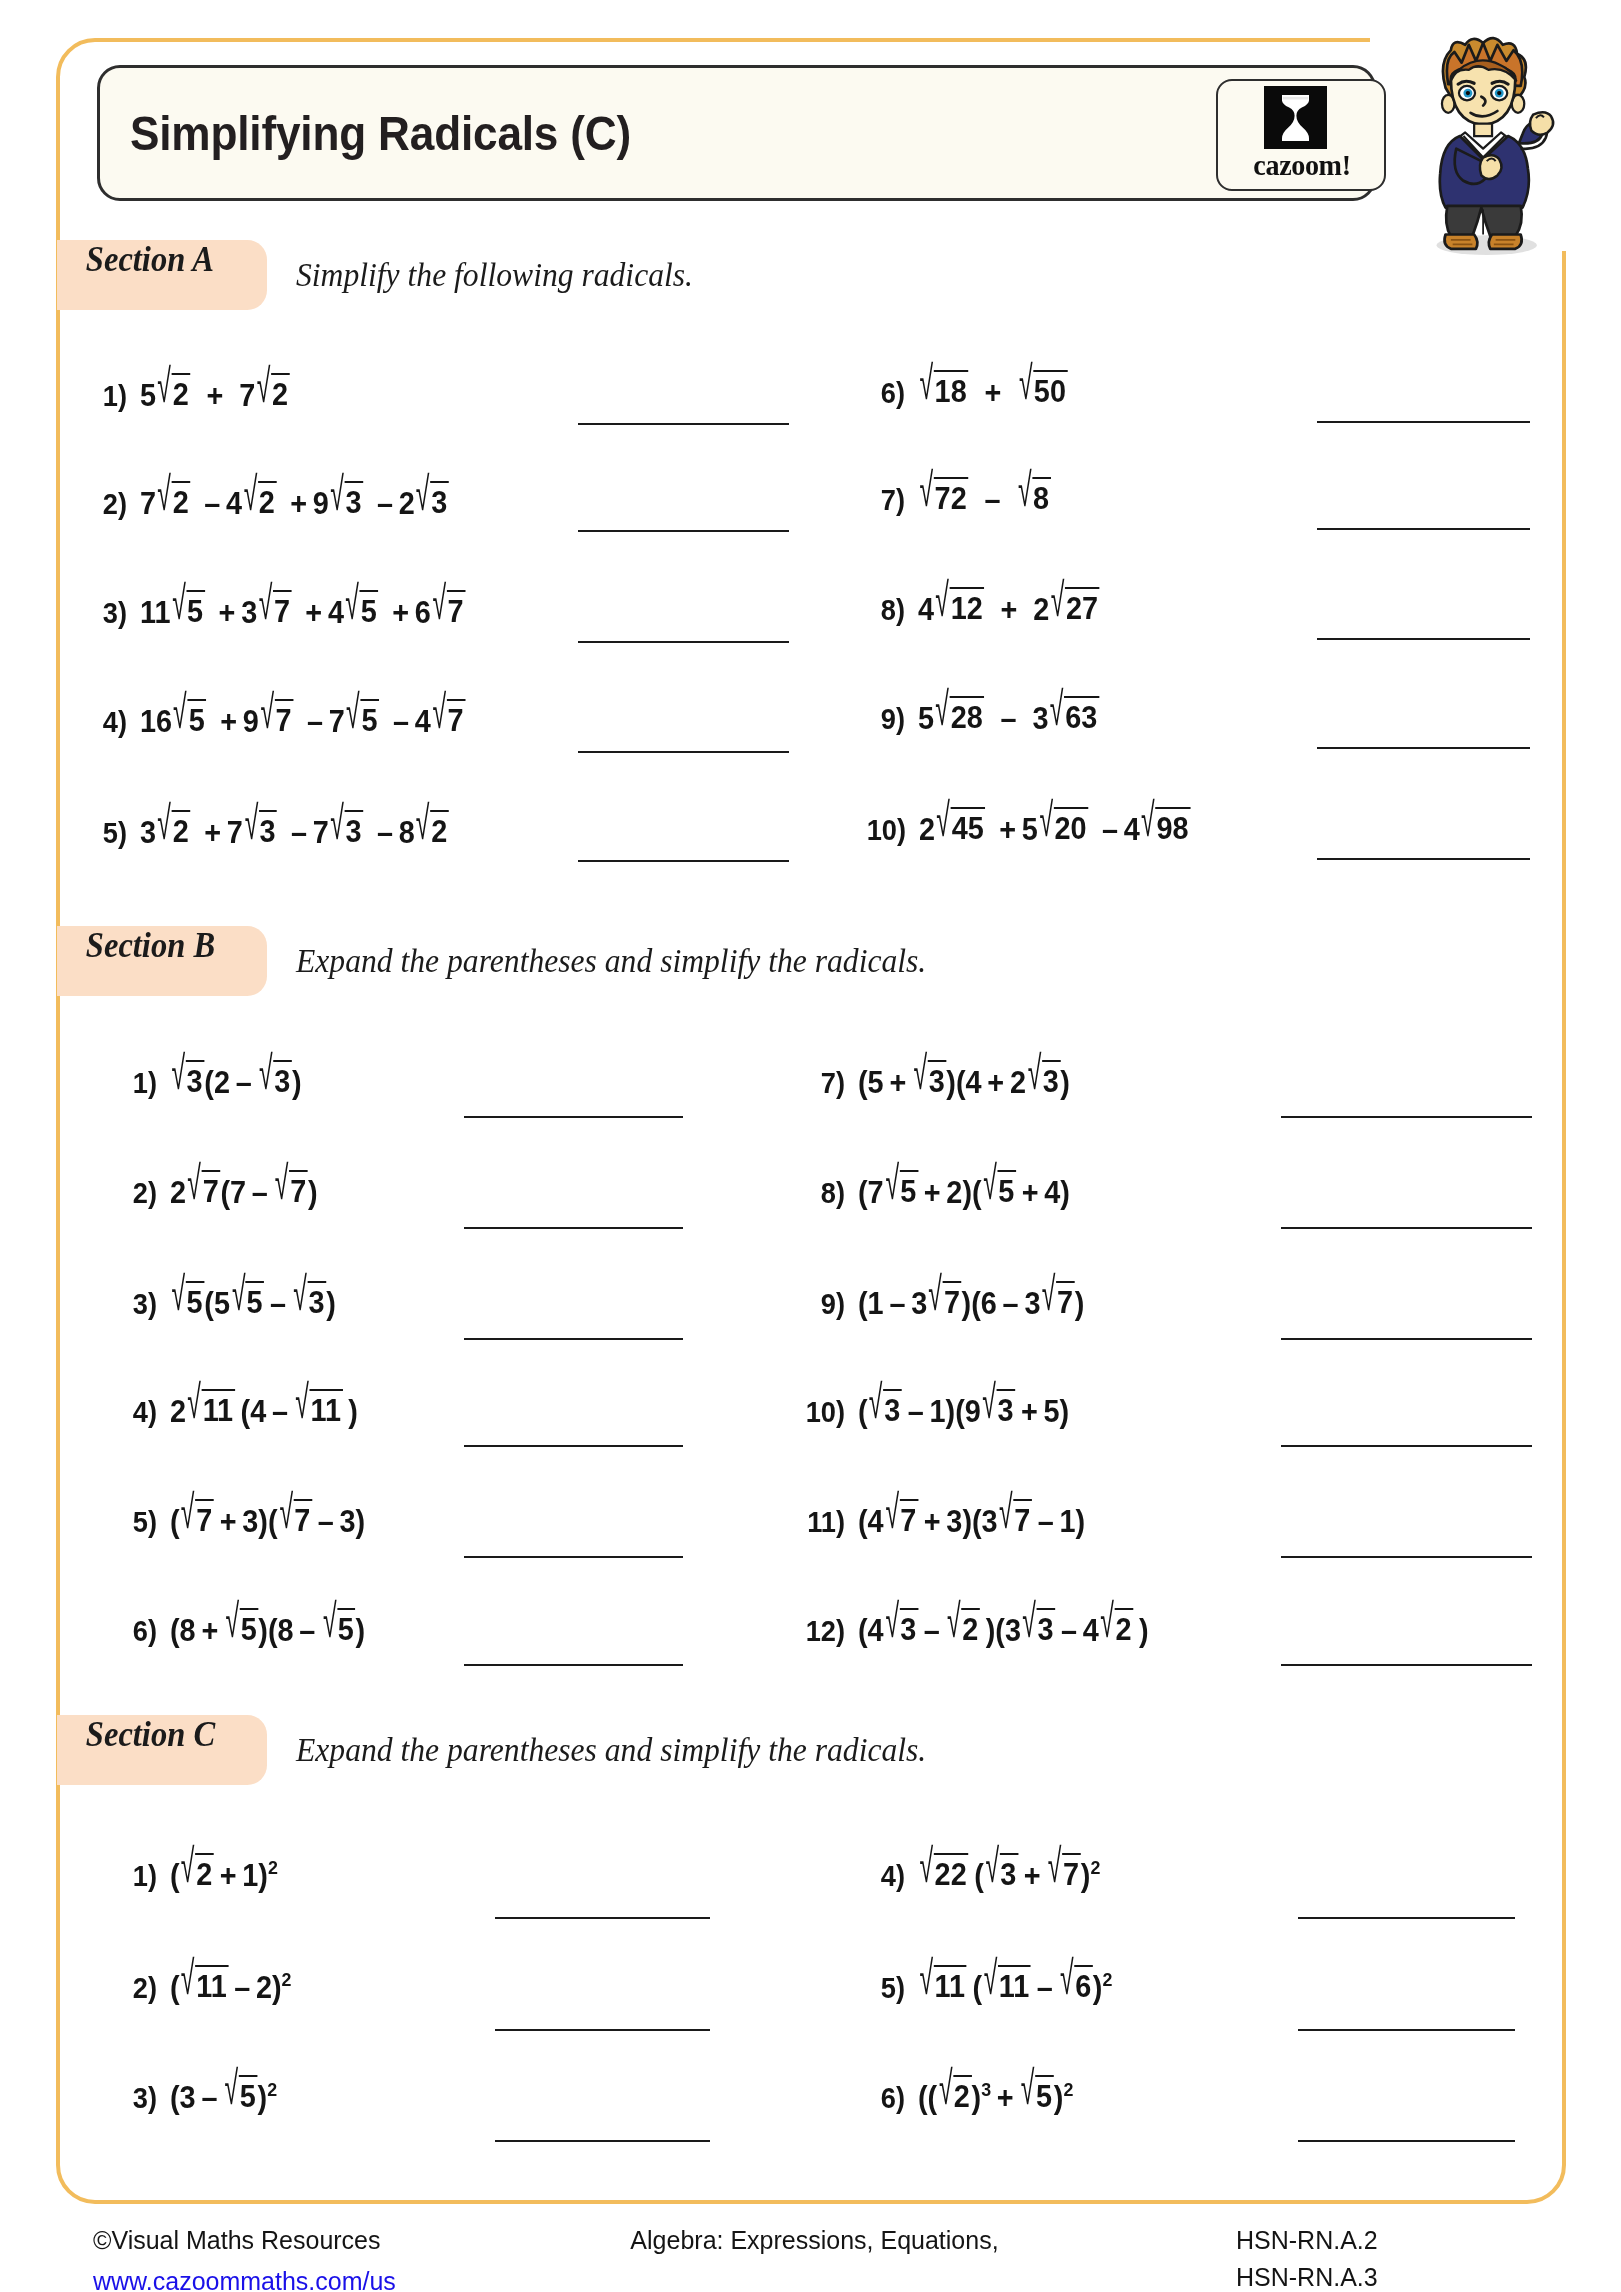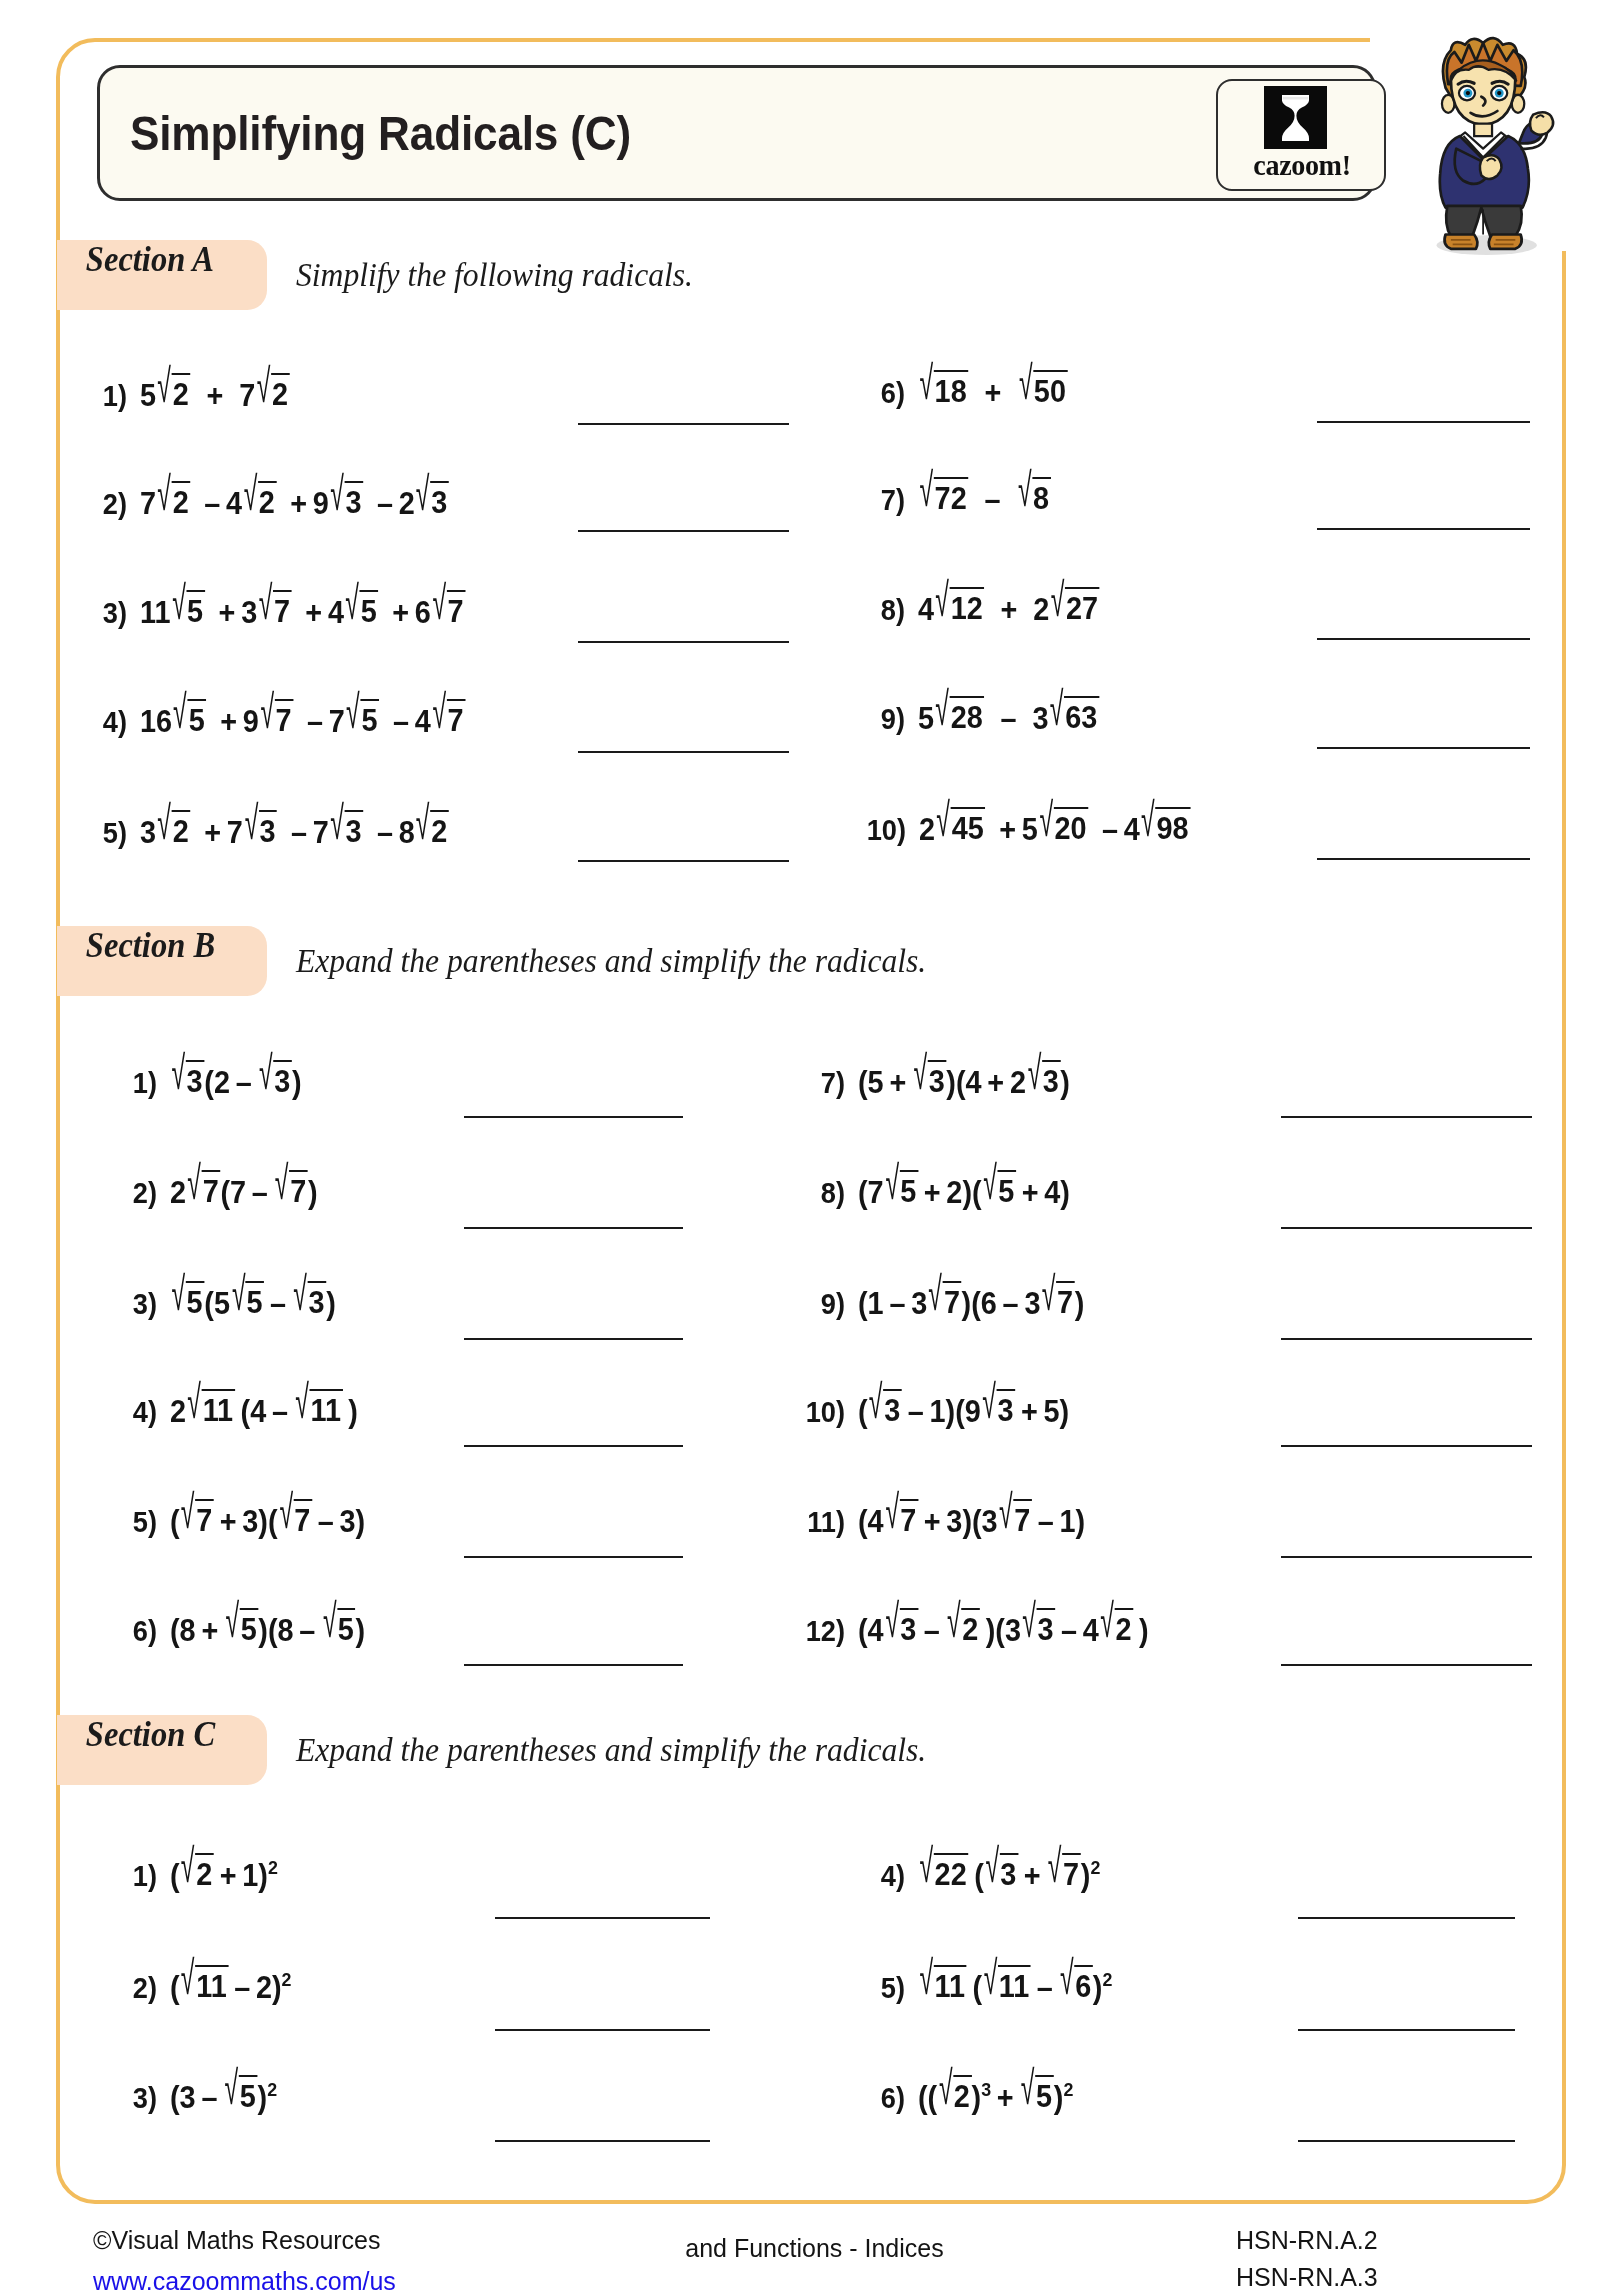--- a/index.html
+++ b/index.html
@@ -466,19 +466,19 @@
     ((<span class="rad"><span class="sqsym">√</span><span class="radicand">2</span></span>)<span class="sup">3</span> + <span class="rad"><span class="sqsym">√</span><span class="radicand">5</span></span>)<span class="sup">2</span>
   </span>
 </div>
 <div class="ansline" style="left:1298px;top:2140px;width:217px;"></div>
 
 <div class="foot-col" id="foot-left">
   <span>©Visual Maths Resources</span>
   <span class="line2">www.cazoommaths.com/us</span>
 </div>
 <div class="foot-col" id="foot-center">
-  <span class="line2">and Functions - Indices</span>
+  <span>Algebra: Expressions, Equations,</span>
 </div>
 <div class="foot-col" id="foot-right">
   <span>HSN-RN.A.2</span>
   <span class="line2">HSN-RN.A.3</span>
 </div>
 
 
 </body></html>

